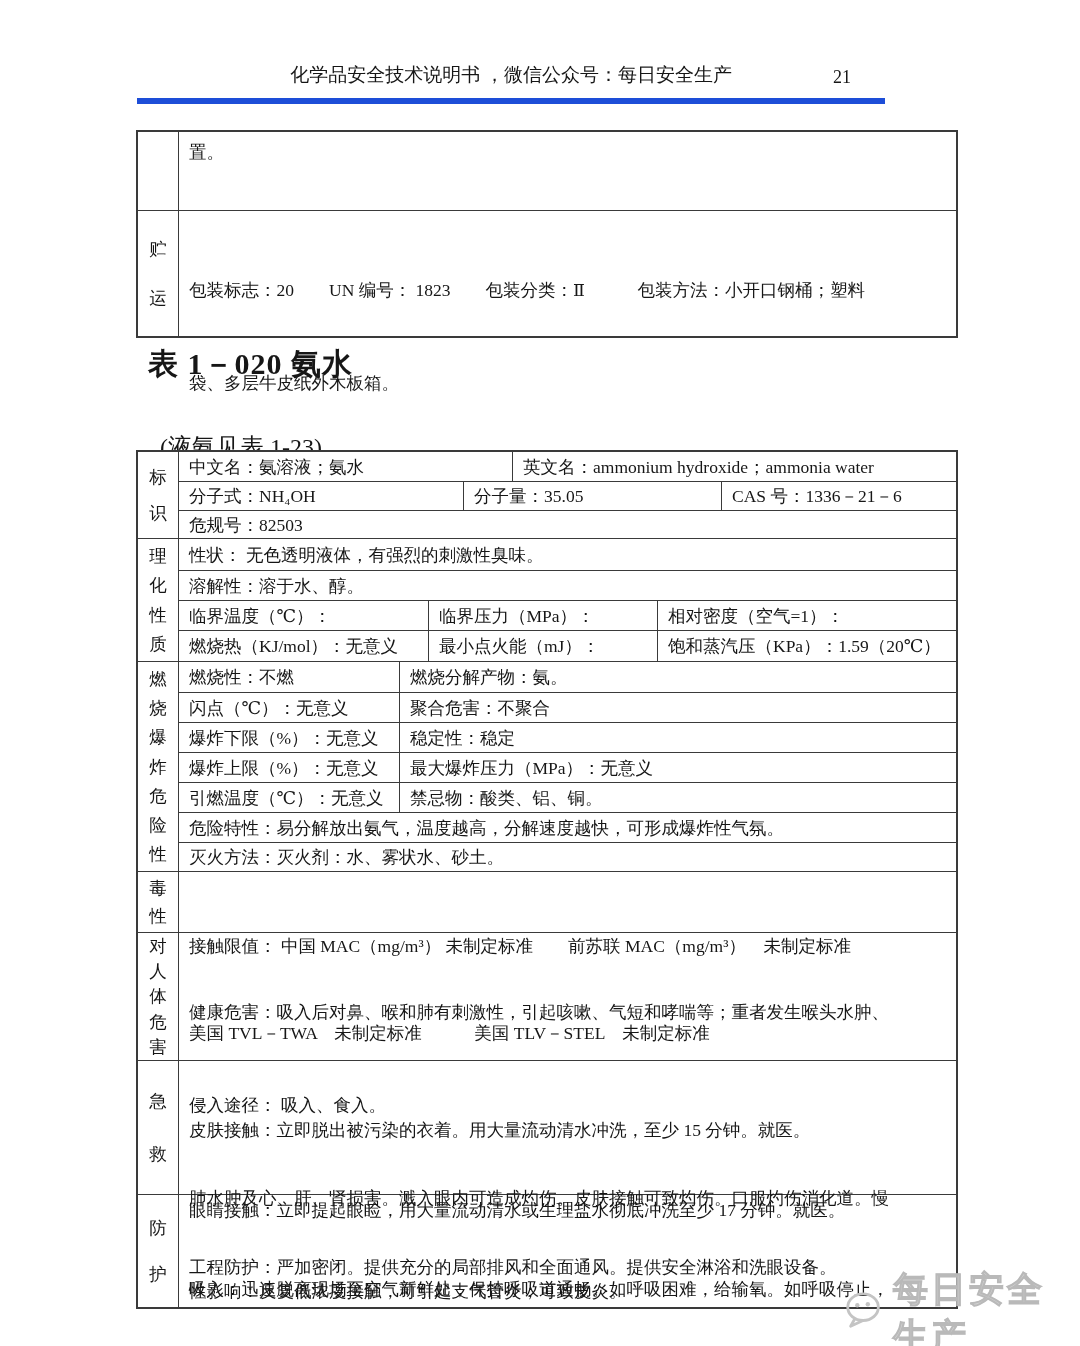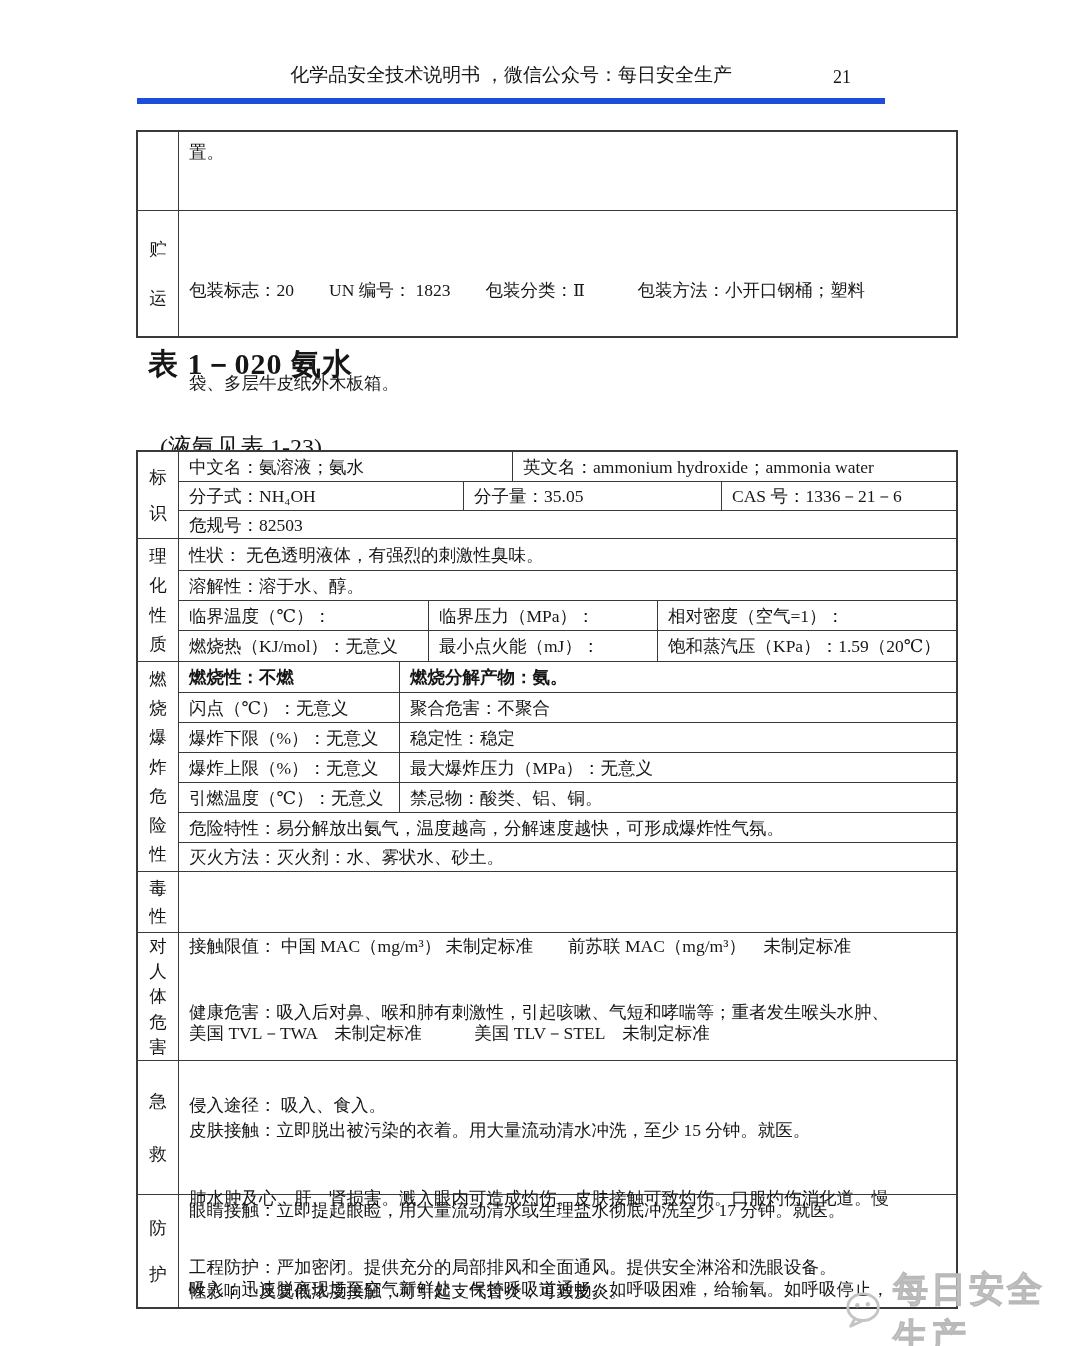--- a/index.html
+++ b/index.html
@@ -147,21 +147,21 @@
     <div class="lblcol">
       <span>燃</span>
       <span>烧</span>
       <span>爆</span>
       <span>炸</span>
       <span>危</span>
       <span>险</span>
       <span>性</span>
     </div>
     <div class="rows">
-      <div class="row" style="height:30px;font-weight:bold;">
+      <div class="row" style="height:30px;">
         <div class="cell" style="width:220px;">燃烧性：不燃</div>
         <div class="cell grow">燃烧分解产物：氨。</div>
       </div>
       <div class="row" style="height:30px;">
         <div class="cell" style="width:220px;">闪点（℃）：无意义</div>
         <div class="cell grow">聚合危害：不聚合</div>
       </div>
       <div class="row" style="height:30px;">
         <div class="cell" style="width:220px;">爆炸下限（%）：无意义</div>
         <div class="cell grow">稳定性：稳定</div>

